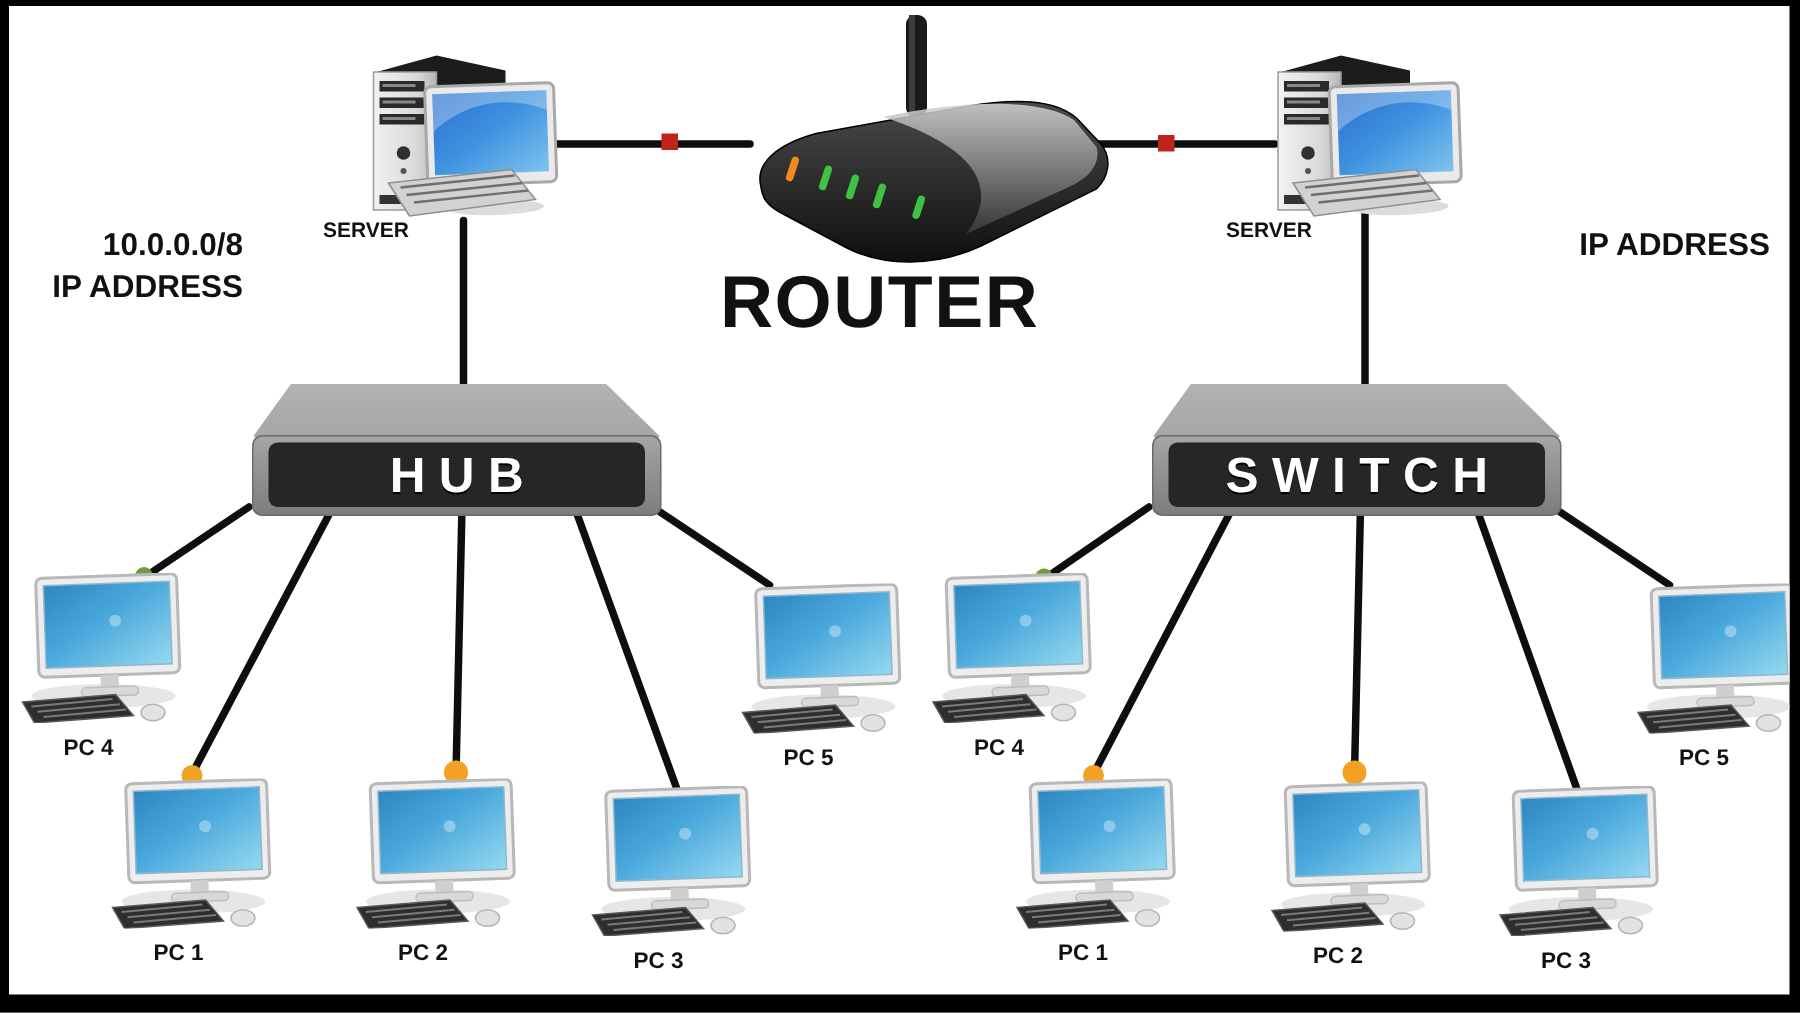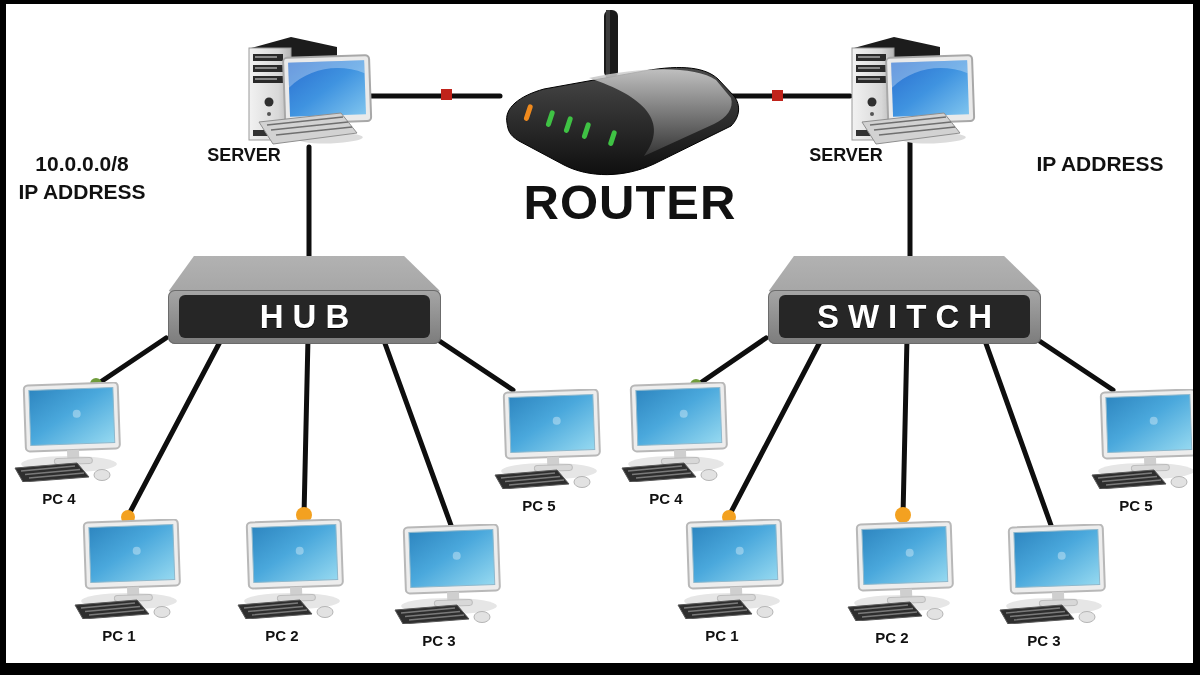--- a/index.html
+++ b/index.html
@@ -13,25 +13,25 @@
     position:relative; width:1200px; height:675px; box-sizing:border-box;
     background:var(--bg); overflow:hidden;
     border-top:4px solid var(--frame); border-left:6px solid var(--frame);
     border-right:7px solid var(--frame); border-bottom:12px solid var(--frame);
     font-family:"Liberation Sans", sans-serif; color:var(--text);
   }
   .abs{position:absolute;}
   svg.layer{position:absolute; left:-6px; top:-4px; width:1200px; height:675px; pointer-events:none;}
   
   .lbl{position:absolute; font-weight:800; color:var(--text); white-space:nowrap;}
-  .router-label{left:474px; top:170px; width:300px; text-align:center; font-size:49px; letter-spacing:1px;}
-  .ip-label{width:160px; text-align:center; font-size:21px; line-height:1.35; font-weight:800;}
+  .router-label{left:474px; top:170px; width:300px; font-size:49px; letter-spacing:1px;}
+  .ip-label{width:160px; text-align:right; font-size:21px; line-height:1.35; font-weight:800;}
   .ip-left{left:-4px; top:146px;}
   .ip-right{left:1014px; top:146px;}
-  .server-label{font-size:18px;}
+  .server-label{font-size:14px;}
   .server-label-left{left:190px; top:141px; width:96px; text-align:center;}
   .server-label-right{left:792px; top:141px; width:96px; text-align:center;}
   
   .netbox{position:absolute; width:273px; height:88px;}
   .netbox .top{
     position:absolute; left:0; top:0; width:100%; height:36px;
     background:linear-gradient(#b2b2b2,var(--device-gray-top));
     clip-path:polygon(9.5% 0, 86.5% 0, 100% 100%, 0 100%);
     border-radius:4px;
   }

